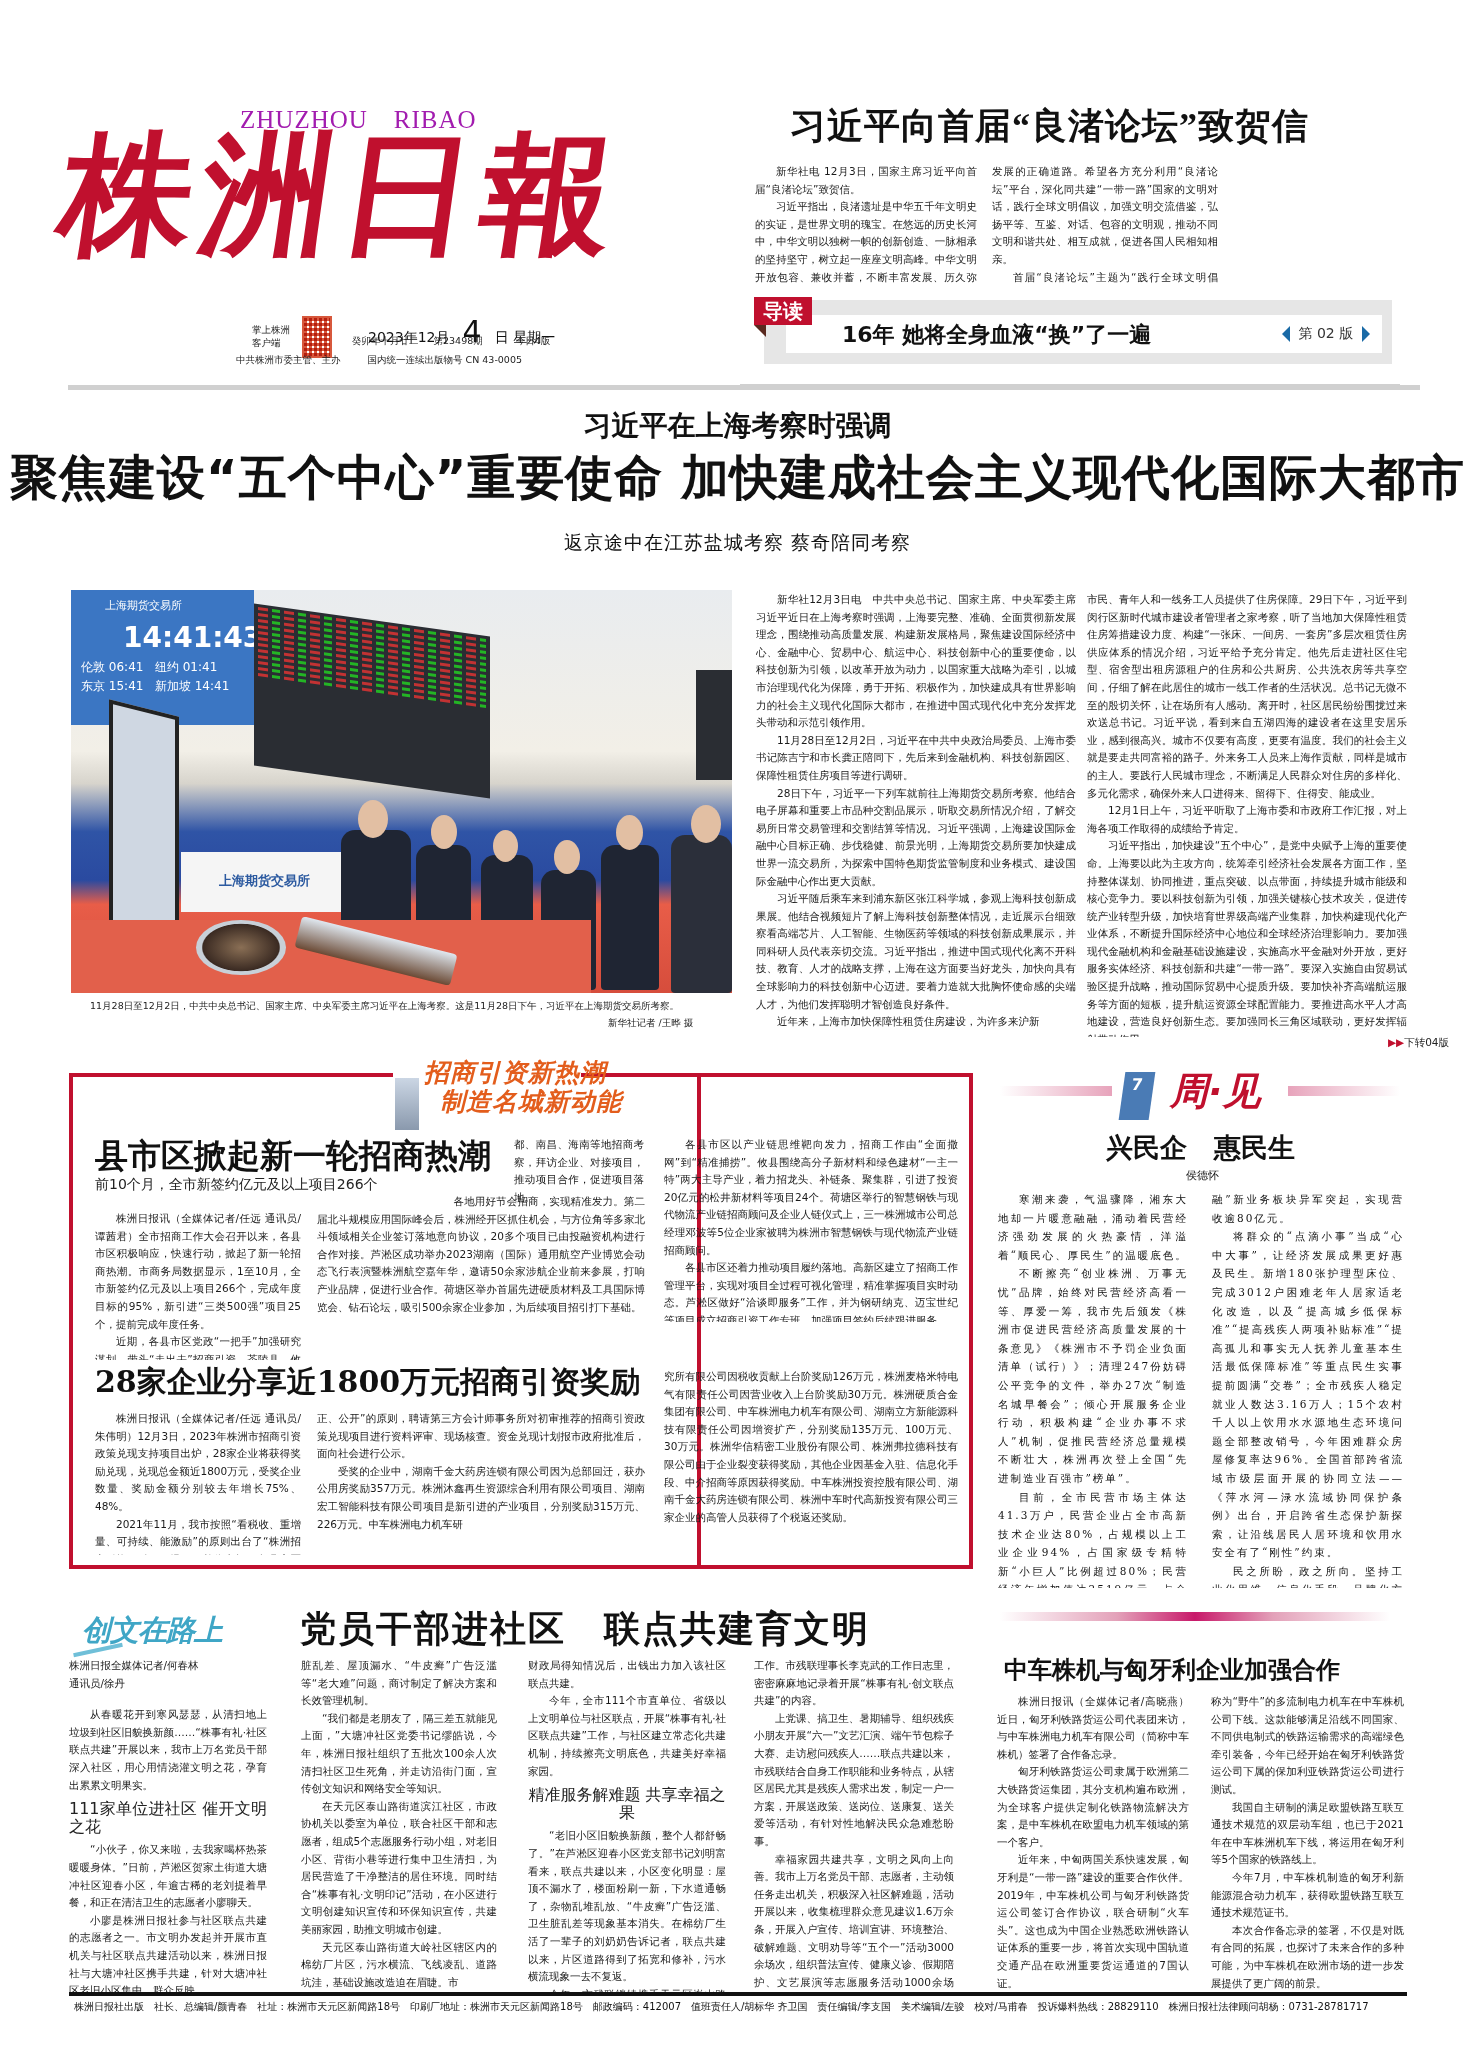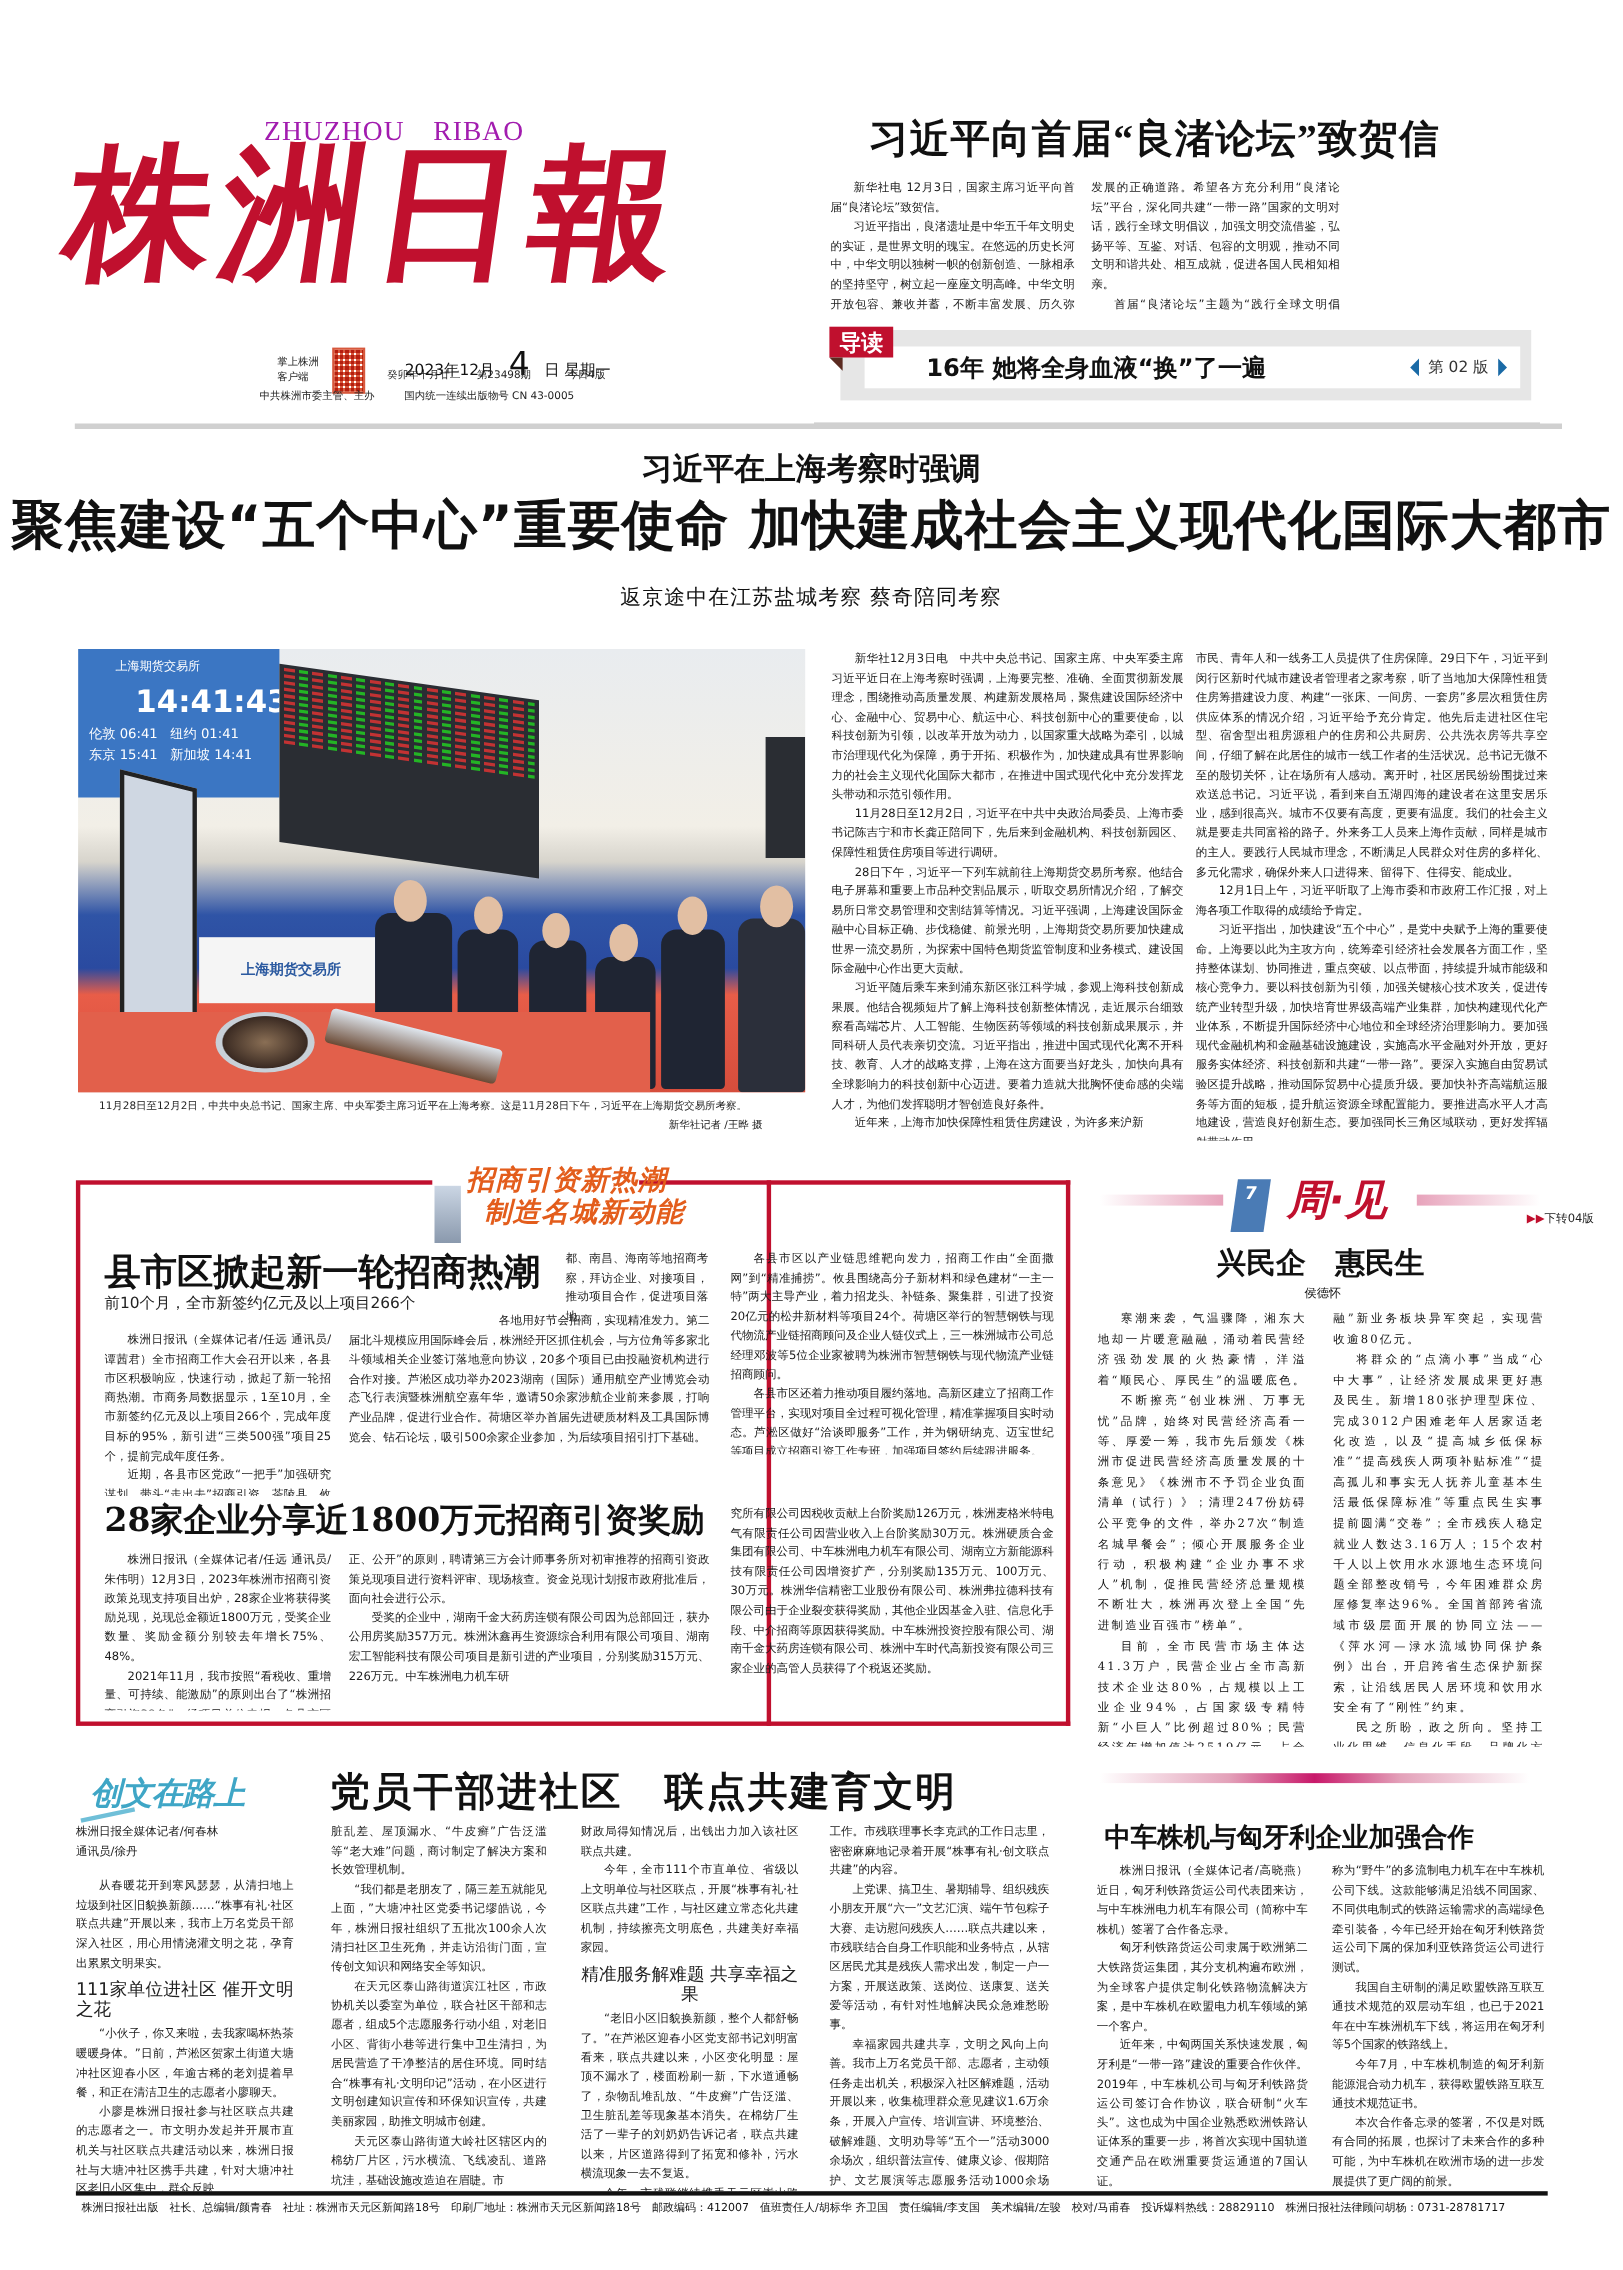--- a/index.html
+++ b/index.html
@@ -187,21 +187,21 @@
   <p>11月28日至12月2日，习近平在中共中央政治局委员、上海市委书记陈吉宁和市长龚正陪同下，先后来到金融机构、科技创新园区、保障性租赁住房项目等进行调研。</p>
   <p>28日下午，习近平一下列车就前往上海期货交易所考察。他结合电子屏幕和重要上市品种交割品展示，听取交易所情况介绍，了解交易所日常交易管理和交割结算等情况。习近平强调，上海建设国际金融中心目标正确、步伐稳健、前景光明，上海期货交易所要加快建成世界一流交易所，为探索中国特色期货监管制度和业务模式、建设国际金融中心作出更大贡献。</p>
   <p>习近平随后乘车来到浦东新区张江科学城，参观上海科技创新成果展。他结合视频短片了解上海科技创新整体情况，走近展示台细致察看高端芯片、人工智能、生物医药等领域的科技创新成果展示，并同科研人员代表亲切交流。习近平指出，推进中国式现代化离不开科技、教育、人才的战略支撑，上海在这方面要当好龙头，加快向具有全球影响力的科技创新中心迈进。要着力造就大批胸怀使命感的尖端人才，为他们发挥聪明才智创造良好条件。</p>
   <p>近年来，上海市加快保障性租赁住房建设，为许多来沪新</p>
 </div>
 <div class="col body-text" style="left:1087px; top:591px; width:320px; height:446px;">
   <p style="text-indent:0">市民、青年人和一线务工人员提供了住房保障。29日下午，习近平到闵行区新时代城市建设者管理者之家考察，听了当地加大保障性租赁住房筹措建设力度、构建“一张床、一间房、一套房”多层次租赁住房供应体系的情况介绍，习近平给予充分肯定。他先后走进社区住宅型、宿舍型出租房源租户的住房和公共厨房、公共洗衣房等共享空间，仔细了解在此居住的城市一线工作者的生活状况。总书记无微不至的殷切关怀，让在场所有人感动。离开时，社区居民纷纷围拢过来欢送总书记。习近平说，看到来自五湖四海的建设者在这里安居乐业，感到很高兴。城市不仅要有高度，更要有温度。我们的社会主义就是要走共同富裕的路子。外来务工人员来上海作贡献，同样是城市的主人。要践行人民城市理念，不断满足人民群众对住房的多样化、多元化需求，确保外来人口进得来、留得下、住得安、能成业。</p>
   <p>12月1日上午，习近平听取了上海市委和市政府工作汇报，对上海各项工作取得的成绩给予肯定。</p>
   <p>习近平指出，加快建设“五个中心”，是党中央赋予上海的重要使命。上海要以此为主攻方向，统筹牵引经济社会发展各方面工作，坚持整体谋划、协同推进，重点突破、以点带面，持续提升城市能级和核心竞争力。要以科技创新为引领，加强关键核心技术攻关，促进传统产业转型升级，加快培育世界级高端产业集群，加快构建现代化产业体系，不断提升国际经济中心地位和全球经济治理影响力。要加强现代金融机构和金融基础设施建设，实施高水平金融对外开放，更好服务实体经济、科技创新和共建“一带一路”。要深入实施自由贸易试验区提升战略，推动国际贸易中心提质升级。要加快补齐高端航运服务等方面的短板，提升航运资源全球配置能力。要推进高水平人才高地建设，营造良好创新生态。要加强同长三角区域联动，更好发挥辐射带动作用。</p>
 </div>
-<div class="abs more" style="left:1368px; top:1101px;padding-left:20px;">
+<div class="abs more" style="left:1368px; top:1036px;padding-left:20px;">
   <b>▶▶</b><span>下转04版</span>
 </div>
 
 <div class="abs red-box" style="left:69px; top:1073px; width:632px; height:496px;"></div>
 <div class="abs" style="left:393px; top:1066px; width:188px; height:20px; background:#fff;"></div>
 <div class="abs banner-city" style="left:395px; top:1078px; width:24px; height:52px;"></div>
 <div class="abs banner-text" style="left:424px; top:1058px;">
   <div>招商引资新热潮</div>
   <div style="margin-left:16px;">制造名城新动能</div>
 </div>

